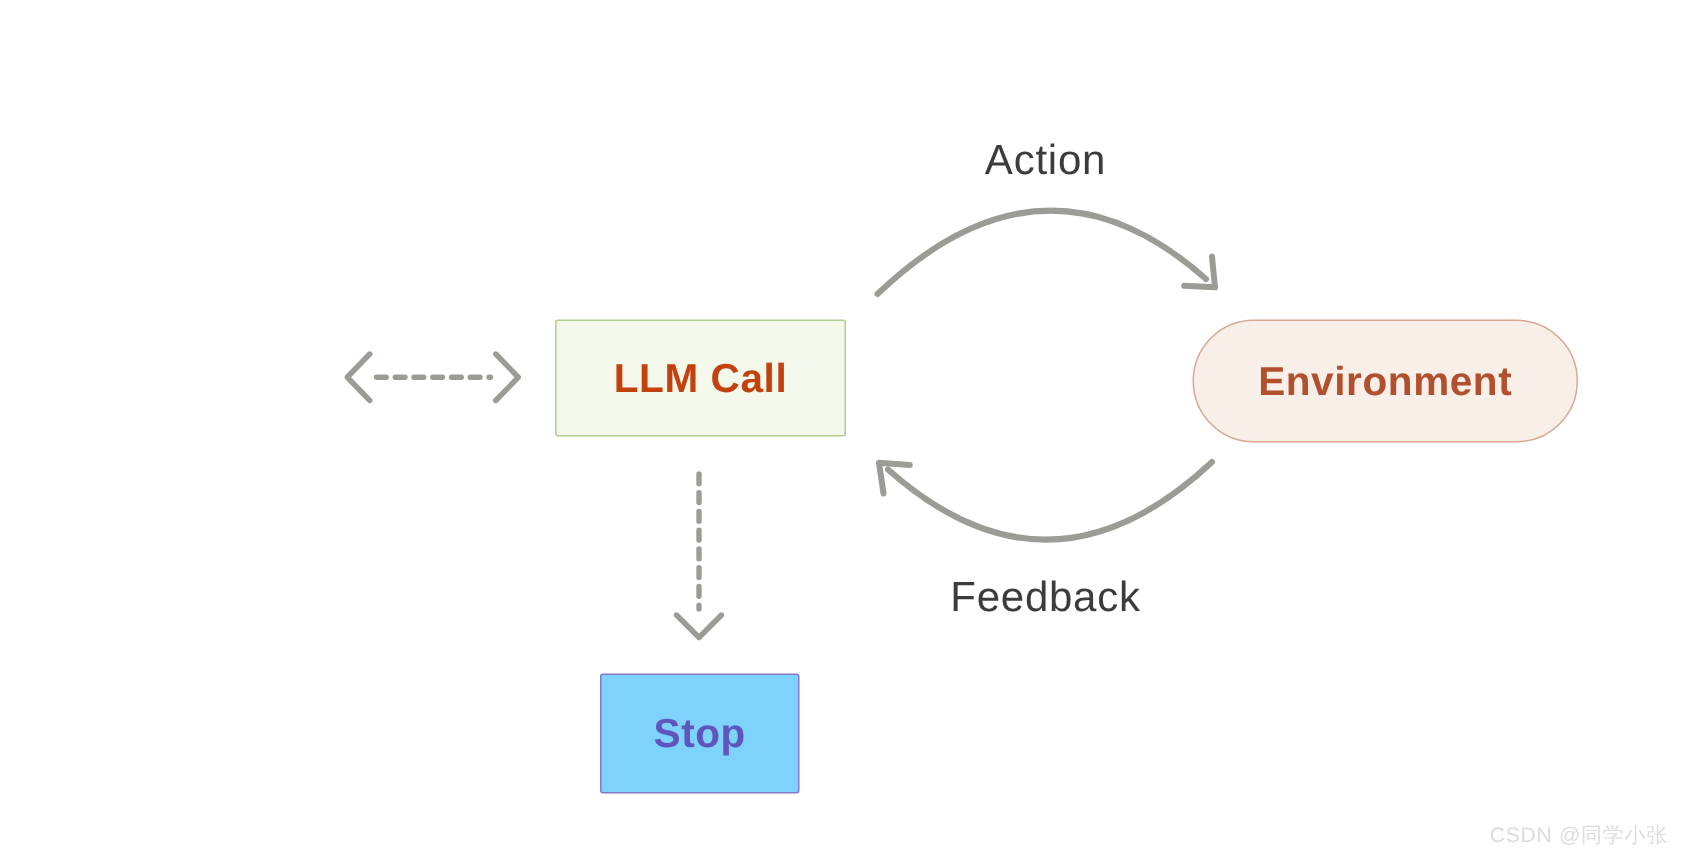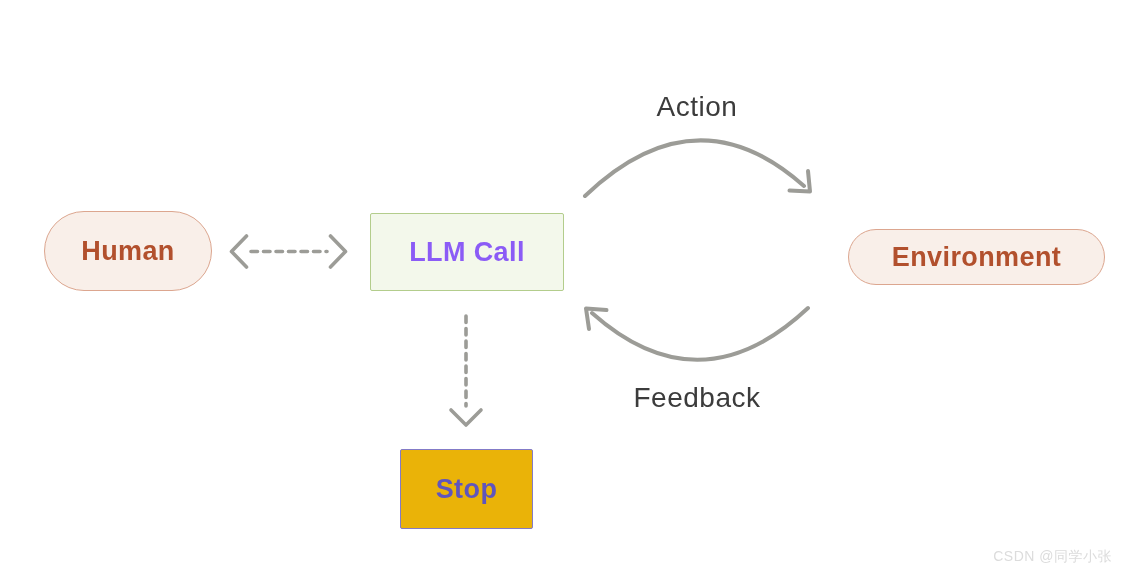--- a/index.html
+++ b/index.html
@@ -33,33 +33,33 @@
   }
 
   .node.pill {
     background: #f9efe9;
     border: 1.5px solid #dca68f;
     color: #b2502d;
     border-radius: 44px;
   }
 
   .node-human       { left: 44px;  top: 211px; width: 168px; height: 80px; }
-  .node-environment { left: 848px; top: 213px; width: 257px; height: 56px; border-radius: 39px; margin-top: 16px; }
+  .node-environment { left: 795px; top: 213px; width: 257px; height: 82px; border-radius: 39px; }
 
   .node-llm-call {
     left: 370px; top: 213px; width: 194px; height: 78px;
     background: #f3f8eb;
     border: 1.5px solid #b3cd8c;
-    color: #8b5cf6;
+    color: #c2410c;
     border-radius: 2px;
   }
 
   .node-stop {
     left: 400px; top: 449px; width: 133px; height: 80px;
-    background: #eab308;
+    background: #7dd3fc;
     border: 1.5px solid #837bc7;
     color: #6055bd;
     border-radius: 2px;
   }
 
   .edge-label {
     position: absolute;
     width: 240px;
     text-align: center;
     font-size: 28px;
@@ -101,23 +101,20 @@
       <polyline points="246.5,236 231.5,251.5 246.5,267"></polyline>
       <polyline points="330.5,236 345.5,251.5 330.5,267"></polyline>
     </g>
 
     <g stroke="#9c9c97" stroke-linecap="round" stroke-linejoin="round" stroke-width="3.6">
       <path d="M 466,316 L 466,406" stroke-dasharray="6.5 6"></path>
       <polyline points="451,410 466,425 481,410"></polyline>
     </g>
   </svg>
 
-  <div class="node pill node-human">
-    <span>Human</span>
-  </div>
 
   <div class="node node-llm-call">
     <span>LLM Call</span>
   </div>
 
   <div class="node pill node-environment">
     <span>Environment</span>
   </div>
 
   <div class="node node-stop">

